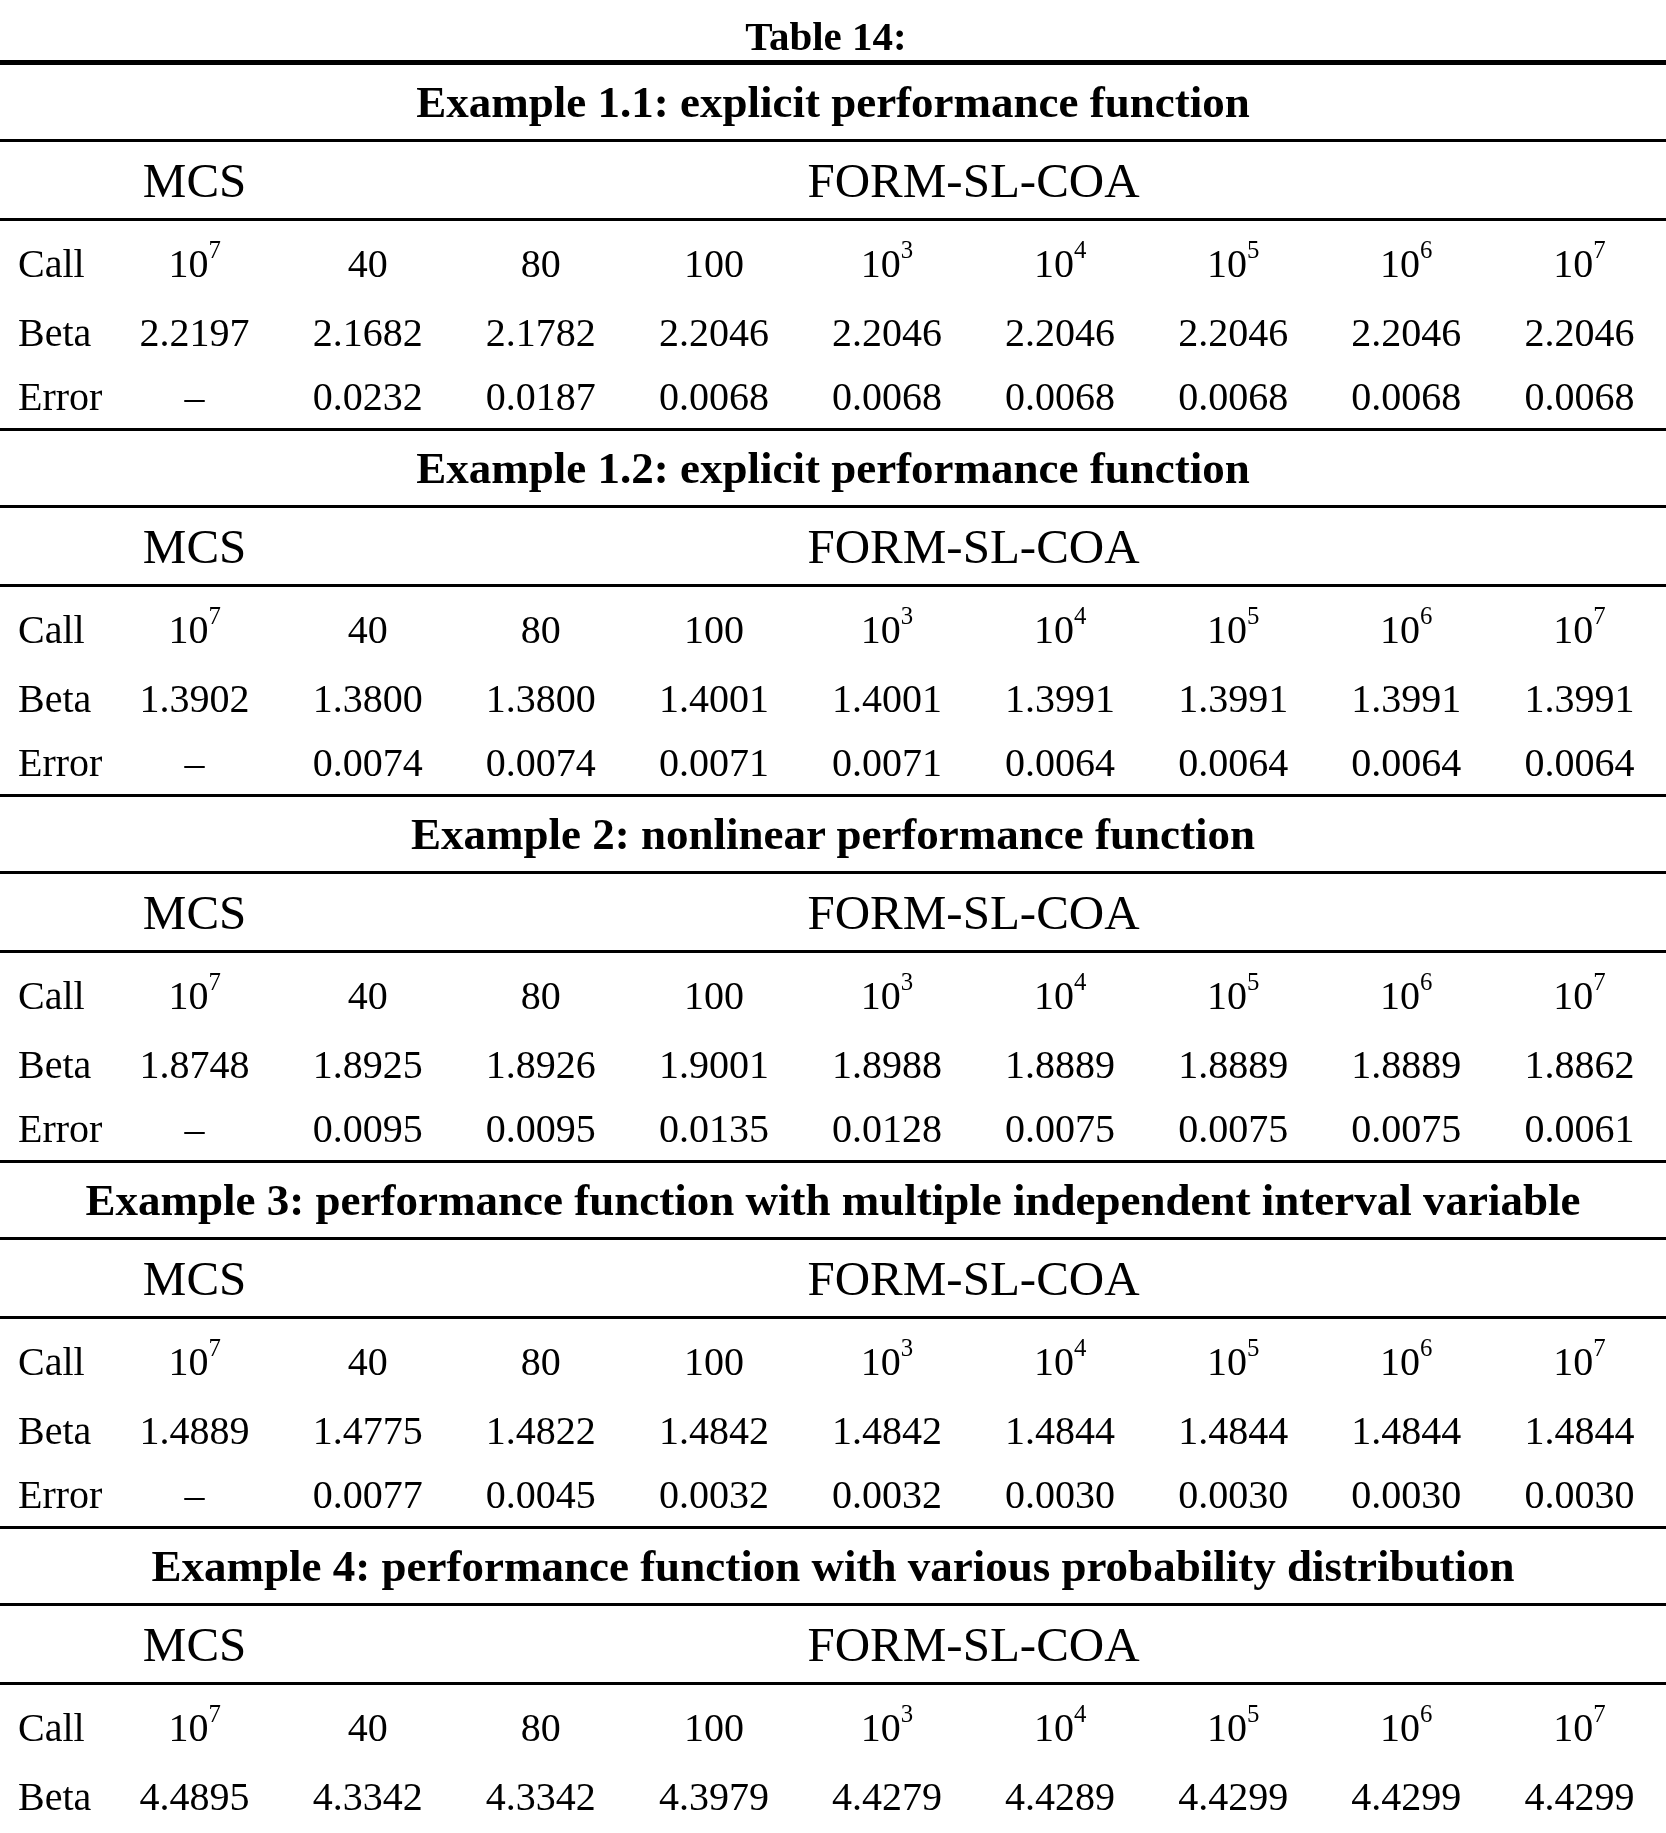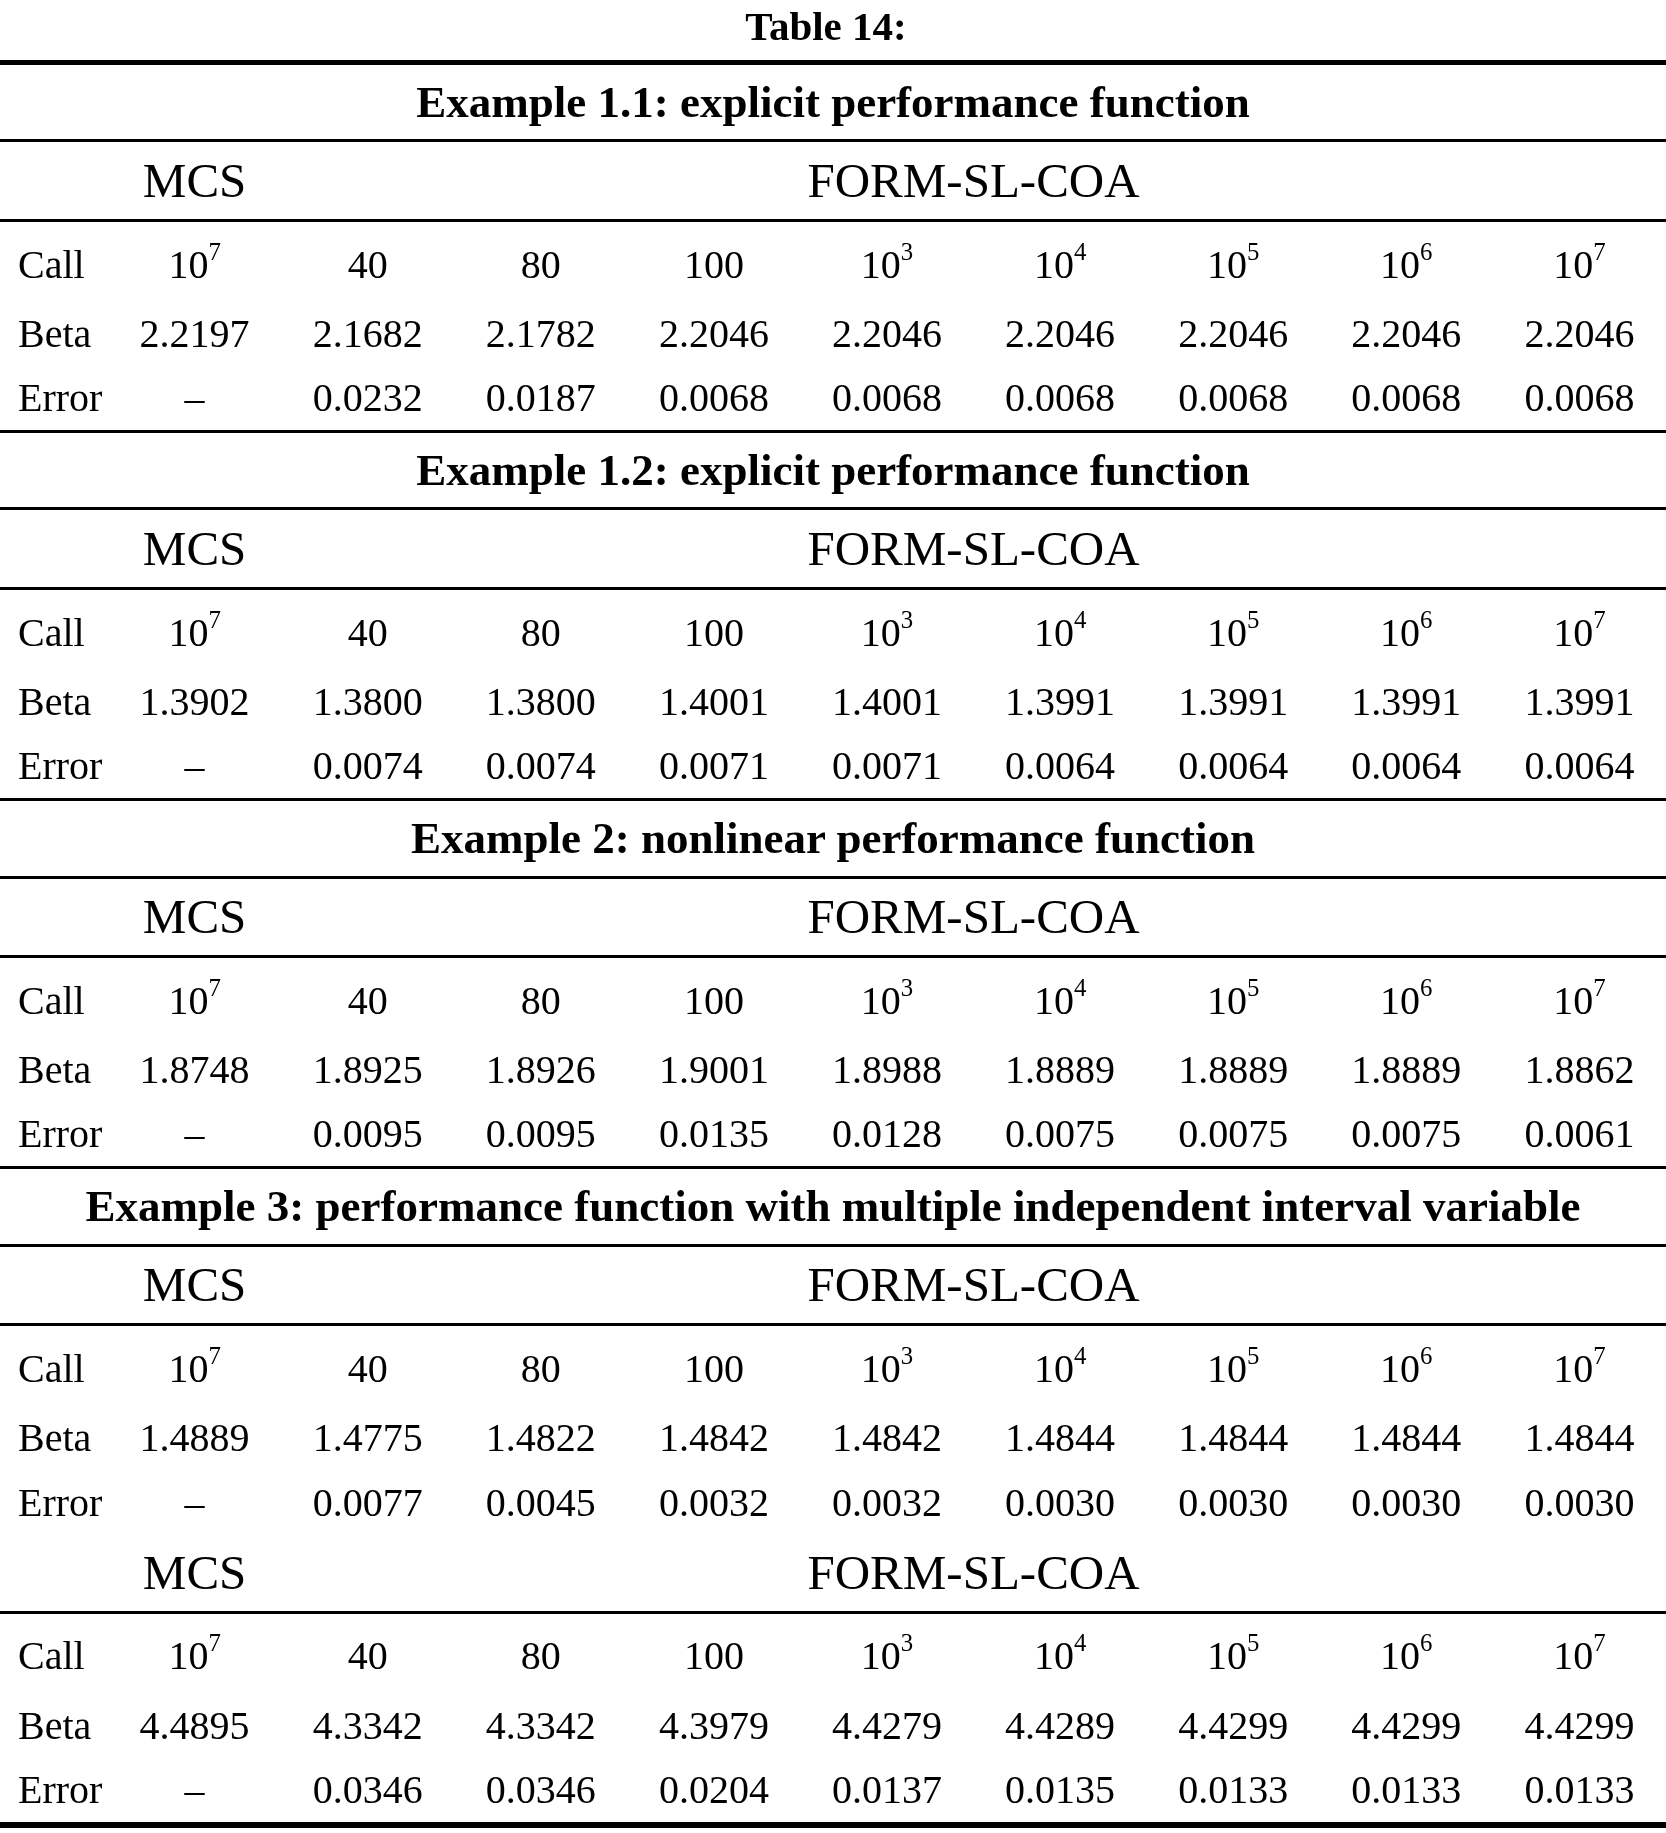--- a/index.html
+++ b/index.html
@@ -6,21 +6,21 @@
   body {
     width:1666px; height:1833px;
     font-family:"Liberation Serif", serif;
     color:#000000;
     overflow:hidden;
   }
   .page { width:1666px; height:1833px; display:flex; flex-direction:column; }
 
   .caption {
     height:58px; flex:0 0 auto;
-    display:flex; align-items:flex-start; justify-content:center;
+    display:flex; align-items:flex-end; justify-content:center;
     font-size:41px; line-height:48px; padding-top:2px;
   }
   .caption .cap-label { font-weight:bold; margin-right:14px; }
 
   table.results {
     width:100%; height:1768px;
     border-collapse:collapse; table-layout:fixed;
     border-top:5px solid #000;
     border-bottom:6px solid #000;
   }
@@ -241,20 +241,23 @@
         <td class="v">0.0077</td>
         <td class="v">0.0045</td>
         <td class="v">0.0032</td>
         <td class="v">0.0032</td>
         <td class="v">0.0030</td>
         <td class="v">0.0030</td>
         <td class="v">0.0030</td>
         <td class="v">0.0030</td>
       </tr>
 
+      <tr class="ex">
+        <td colspan="10">Example 4: performance function with various probability distribution</td>
+      </tr>
       <tr class="mh">
         <td></td>
         <td>MCS</td>
         <td colspan="8">FORM-SL-COA</td>
       </tr>
       <tr class="dr call">
         <td class="lab">Call</td>
         <td class="v"><span>10</span><sup>7</sup></td>
         <td class="v"><span>40</span><sup></sup></td>
         <td class="v"><span>80</span><sup></sup></td>

